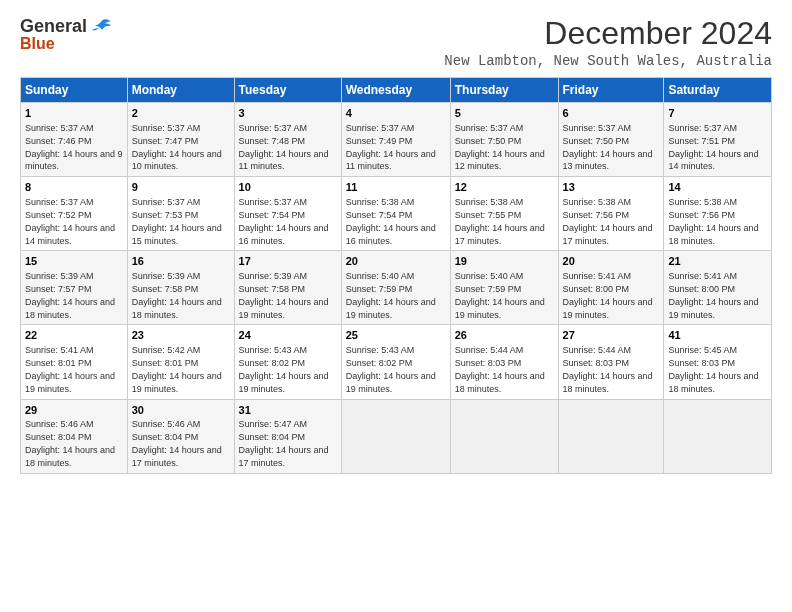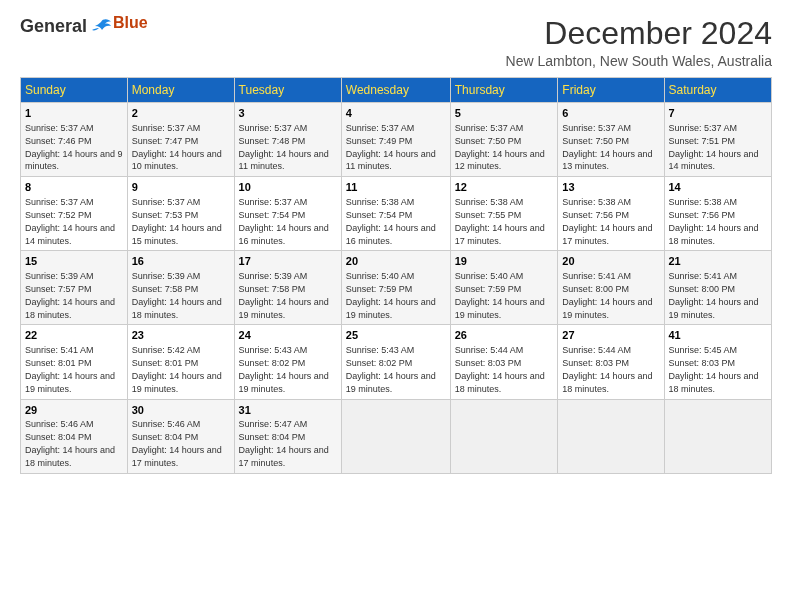--- a/index.html
+++ b/index.html
@@ -17,49 +17,50 @@
       background: #fff;
     }
     .header {
       display: flex;
       justify-content: space-between;
       align-items: flex-start;
       margin-bottom: 8px;
     }
     .logo {
       display: flex;
-      flex-direction: row;
+      flex-direction: column;
       align-items: flex-start;
     }
     .title-block {
       text-align: right;
     }
     .month-title {
       font-size: 32px;
       font-weight: normal;
       color: #333;
       line-height: 1.1;
     }
     .location {
       font-size: 14px;
       color: #555;
       margin-top: 2px;
+      font-family: Liberation Mono, monospace;
     }
     table {
       width: 100%;
       border-collapse: collapse;
       font-size: 9.5px;
     }
     thead tr th {
       background: #1565c0;
-      color: #fde047;
+      color: #ffffff;
       padding: 5px 4px;
       text-align: left;
       font-size: 12px;
-      font-weight: normal;
+      font-weight: bold;
       border: 1px solid #ccc;
     }
     tbody tr td {
       border: 1px solid #ccc;
       vertical-align: top;
       padding: 3px 4px;
       width: 113px;
       min-height: 70px;
       line-height: 1.35;
     }

